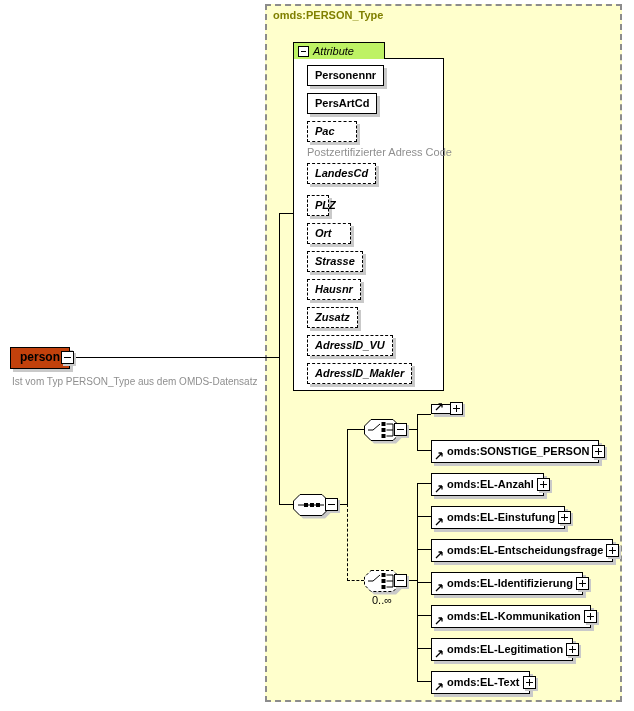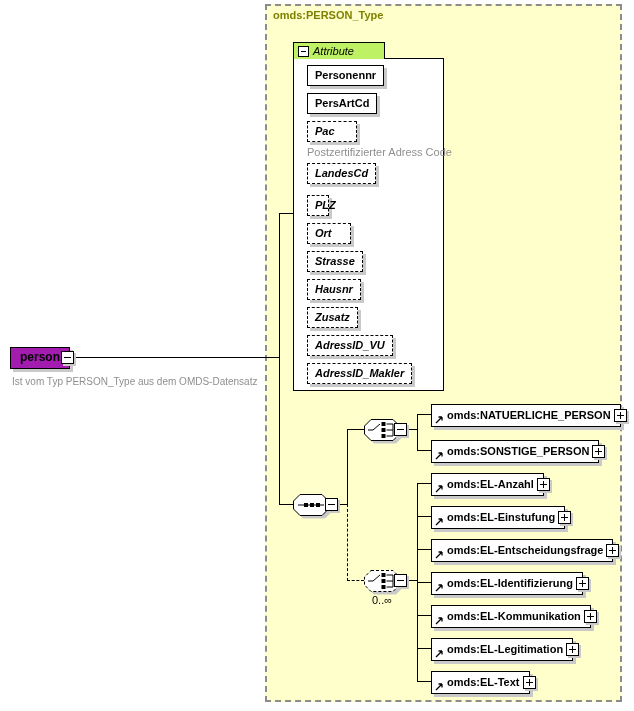--- a/index.html
+++ b/index.html
@@ -49,21 +49,21 @@
   .lh.dsh { border-top-style:dashed; }
   .lv.dsh { border-left-style:dashed; }
   
   .ebox {
     position:absolute; z-index:3; background:#fff; border:1px solid #000;
     box-shadow:3px 3px 0 #c9c9c9; font-size:11px; font-weight:bold;
     padding:4px 9px 4px 15px; line-height:13px; white-space:nowrap;
   }
   .ebox .ra { position:absolute; left:2px; bottom:1px; }
   .root-box {
-    position:absolute; left:10px; top:347px; z-index:3; background:#a21caf; border:1px solid #000;
+    position:absolute; left:10px; top:347px; z-index:3; background:#c2410c; border:1px solid #000;
     box-shadow:3px 3px 0 #c9c9c9; font-size:12px; font-weight:bold;
     padding:3px 9px 4px 9px; line-height:13px; white-space:nowrap;
   }
   
   .pm {
     position:absolute; width:13px; height:13px; background:#fff; border:1px solid #000;
     box-shadow:2px 2px 0 #c9c9c9; z-index:4;
   }
   .pm::before { content:""; position:absolute; left:2px; top:5px; width:7px; height:1px; background:#000; }
   .pm.plus::after { content:""; position:absolute; left:5px; top:2px; width:1px; height:7px; background:#000; }
@@ -169,21 +169,20 @@
       <line x1="29" y1="5" x2="29" y2="17"></line>
     </g>
   </svg>
   <span class="pm" style="left:394px;top:574px"></span>
   <div class="occ" style="left:360px;top:594px;width:44px">0..∞</div>
 
   <div class="ebox" style="left:431px;top:404px">
     <svg class="ra" width="10" height="10">
         <path d="M2 8 L8 2 M8 2 H4.5 M8 2 V5.5" stroke="#000" fill="none" stroke-width="1.3"></path>
       </svg>
-    <span>omds:NATUERLICHE_PERSON</span>
     <span class="pm plus edge"></span>
   </div>
   <div class="ebox" style="left:431px;top:440px">
     <svg class="ra" width="10" height="10">
         <path d="M2 8 L8 2 M8 2 H4.5 M8 2 V5.5" stroke="#000" fill="none" stroke-width="1.3"></path>
       </svg>
     <span>omds:SONSTIGE_PERSON</span>
     <span class="pm plus edge"></span>
   </div>
 

